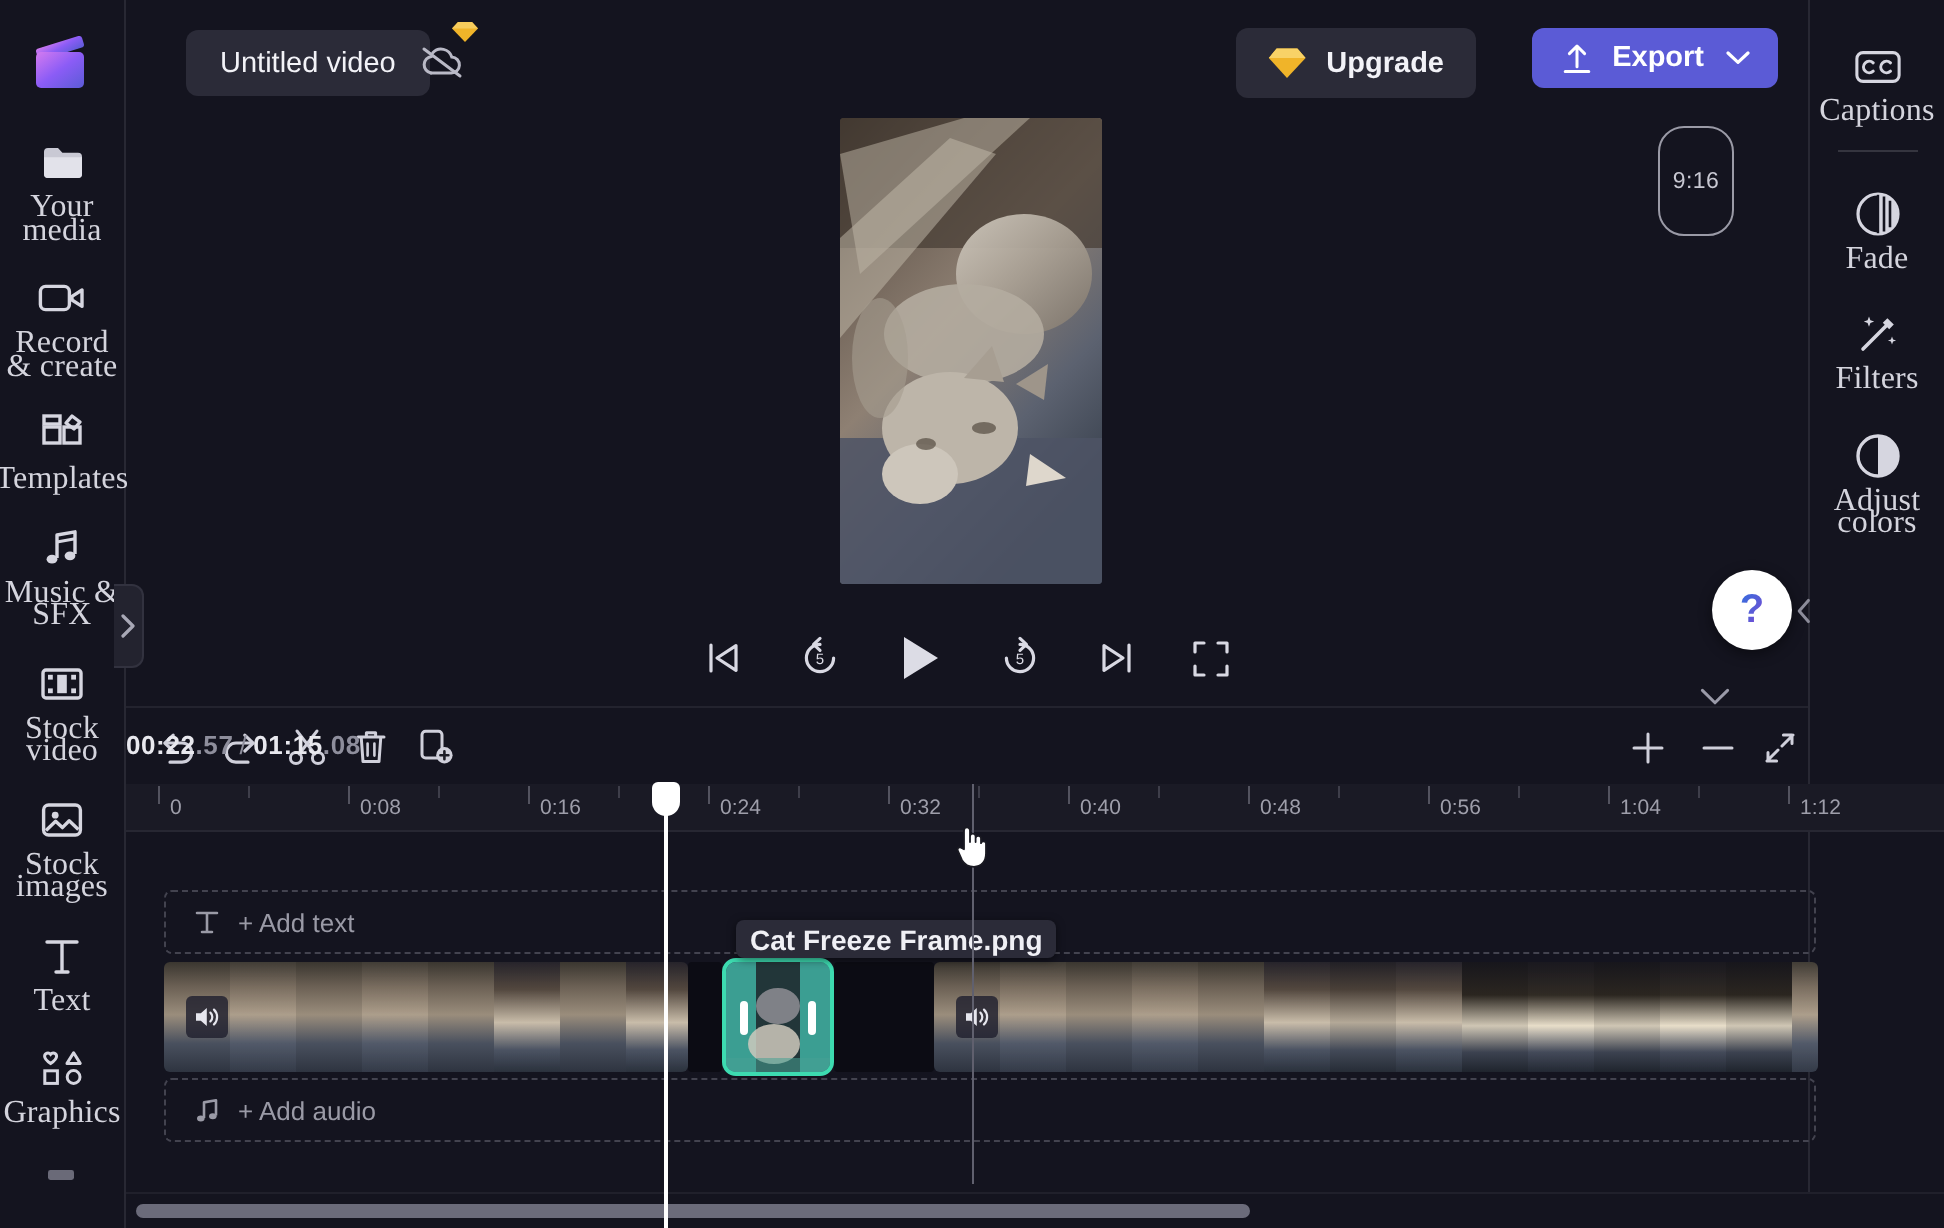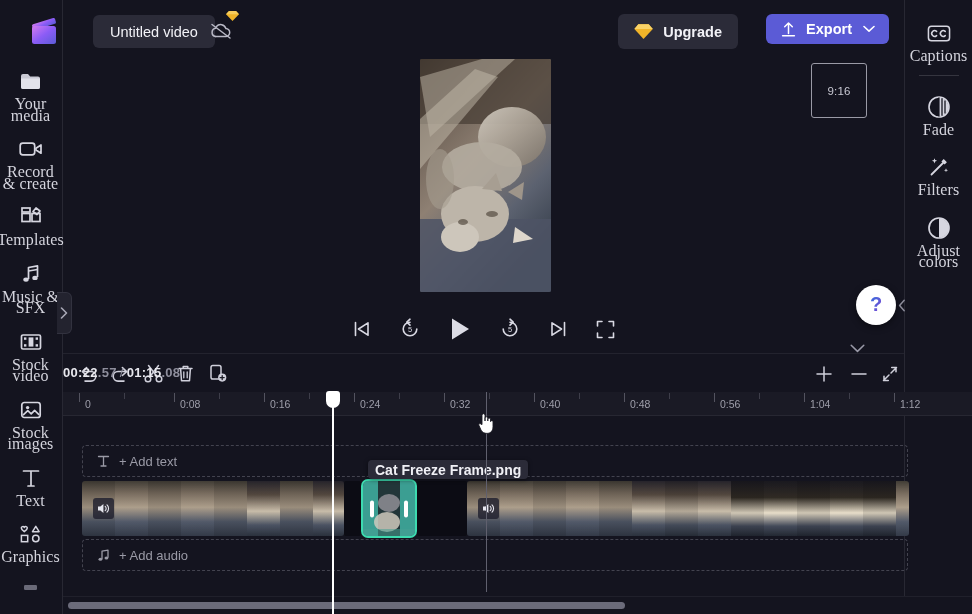--- a/index.html
+++ b/index.html
@@ -9,21 +9,21 @@
     font-family: "Liberation Sans", sans-serif;
     color: #e8e8ee;
     overflow: hidden;
   }
   #app { position: relative; width: 972px; height: 614px; background: #14141f; }
 
   
   #left-rail {
     position: absolute; left: 0; top: 0; width: 63px; height: 614px;
     background: #14141f; border-right: 1px solid #282833;
-    display: flex; flex-direction: column; align-items: flex-end;
+    display: flex; flex-direction: column; align-items: center;
   }
   #logo { width: 34px; height: 38px; margin-top: 12px; position: relative; }
   .rail-item {
     width: 63px; padding: 9px 2px 7px; display: flex; flex-direction: column;
     align-items: center; gap: 5px; cursor: pointer;
   }
   .rail-item .ico { width: 24px; height: 24px; display: flex; align-items: center; justify-content: center; }
   .rail-item .lbl {
     font-size: 16px; line-height: 11.5px; color: #d4d4dd; text-align: center;
     letter-spacing: .1px;
@@ -74,22 +74,22 @@
   #right-divider { width: 40px; height: 1px; background: #35353f; margin: 4px 0 8px; }
 
   
   #preview { position: absolute; left: 63px; top: 63px; right: 68px; height: 290px; }
   #video-frame {
     position: absolute; left: 357px; top: -4px; width: 131px; height: 233px;
     border-radius: 2px; overflow: hidden;
     background: linear-gradient(170deg,#4a423c 0%,#6e6056 18%,#8b7c6e 38%,#5a5f6b 62%,#3e4450 100%);
   }
   #ratio-badge {
-    position: absolute; right: 37px; top: 0px; width: 56px; height: 55px;
-    border: 1.5px solid #9a9aa6; border-radius: 3px;
+    position: absolute; right: 37px; top: 0px; width: 38px; height: 55px;
+    border: 1.5px solid #9a9aa6; border-radius: 13px;
     display: flex; align-items: center; justify-content: center;
     font-size: 11.5px; color: #c8c8d2; letter-spacing: .2px;
   }
   #player-controls {
     position: absolute; left: 0; right: 0; top: 246px; height: 40px;
     display: flex; align-items: center; justify-content: center; gap: 22px;
   }
   #player-controls .pc { width: 26px; height: 26px; display: flex; align-items: center;
     justify-content: center; cursor: pointer; }
   #help-btn {

